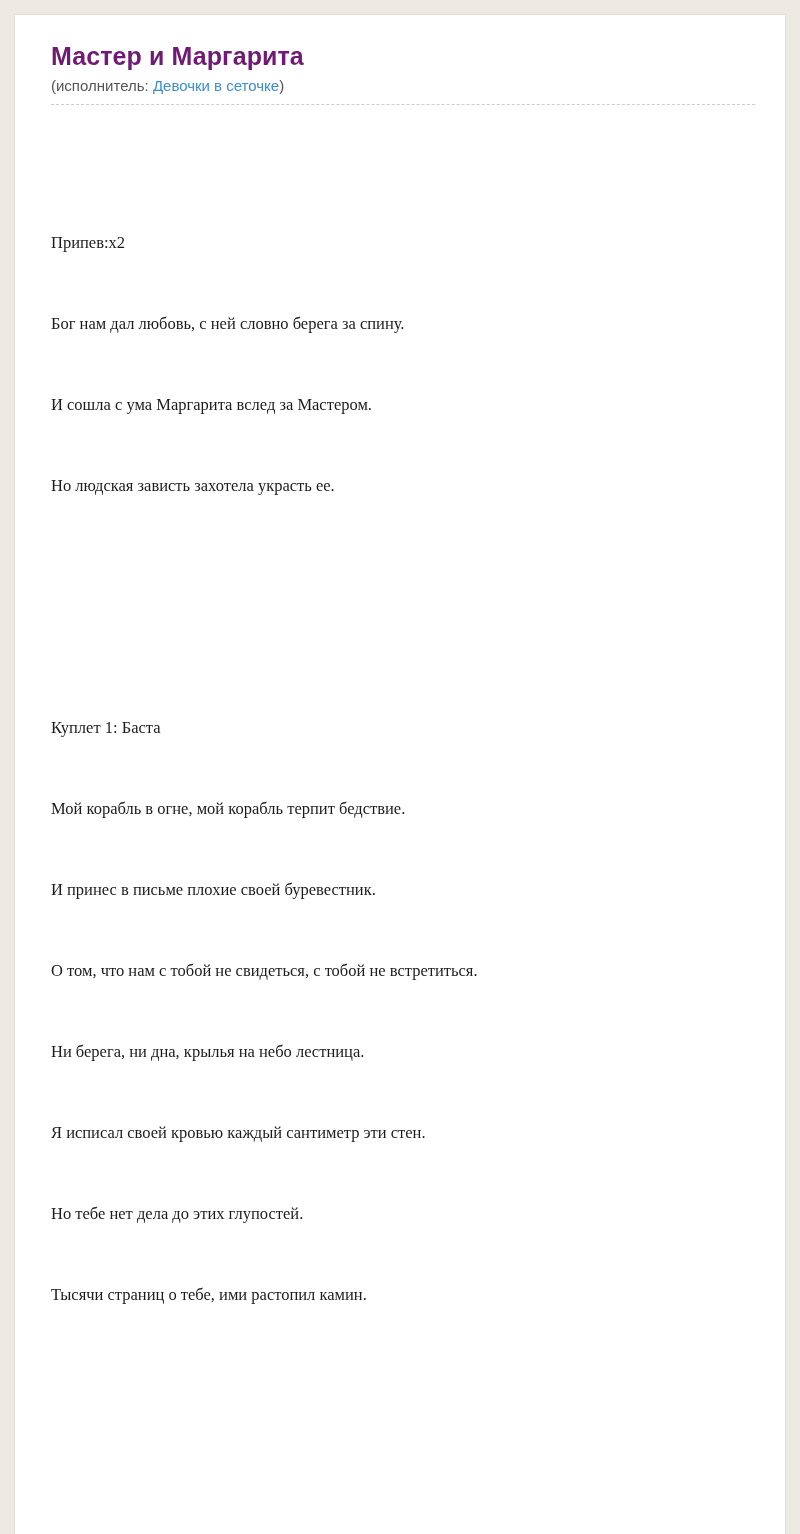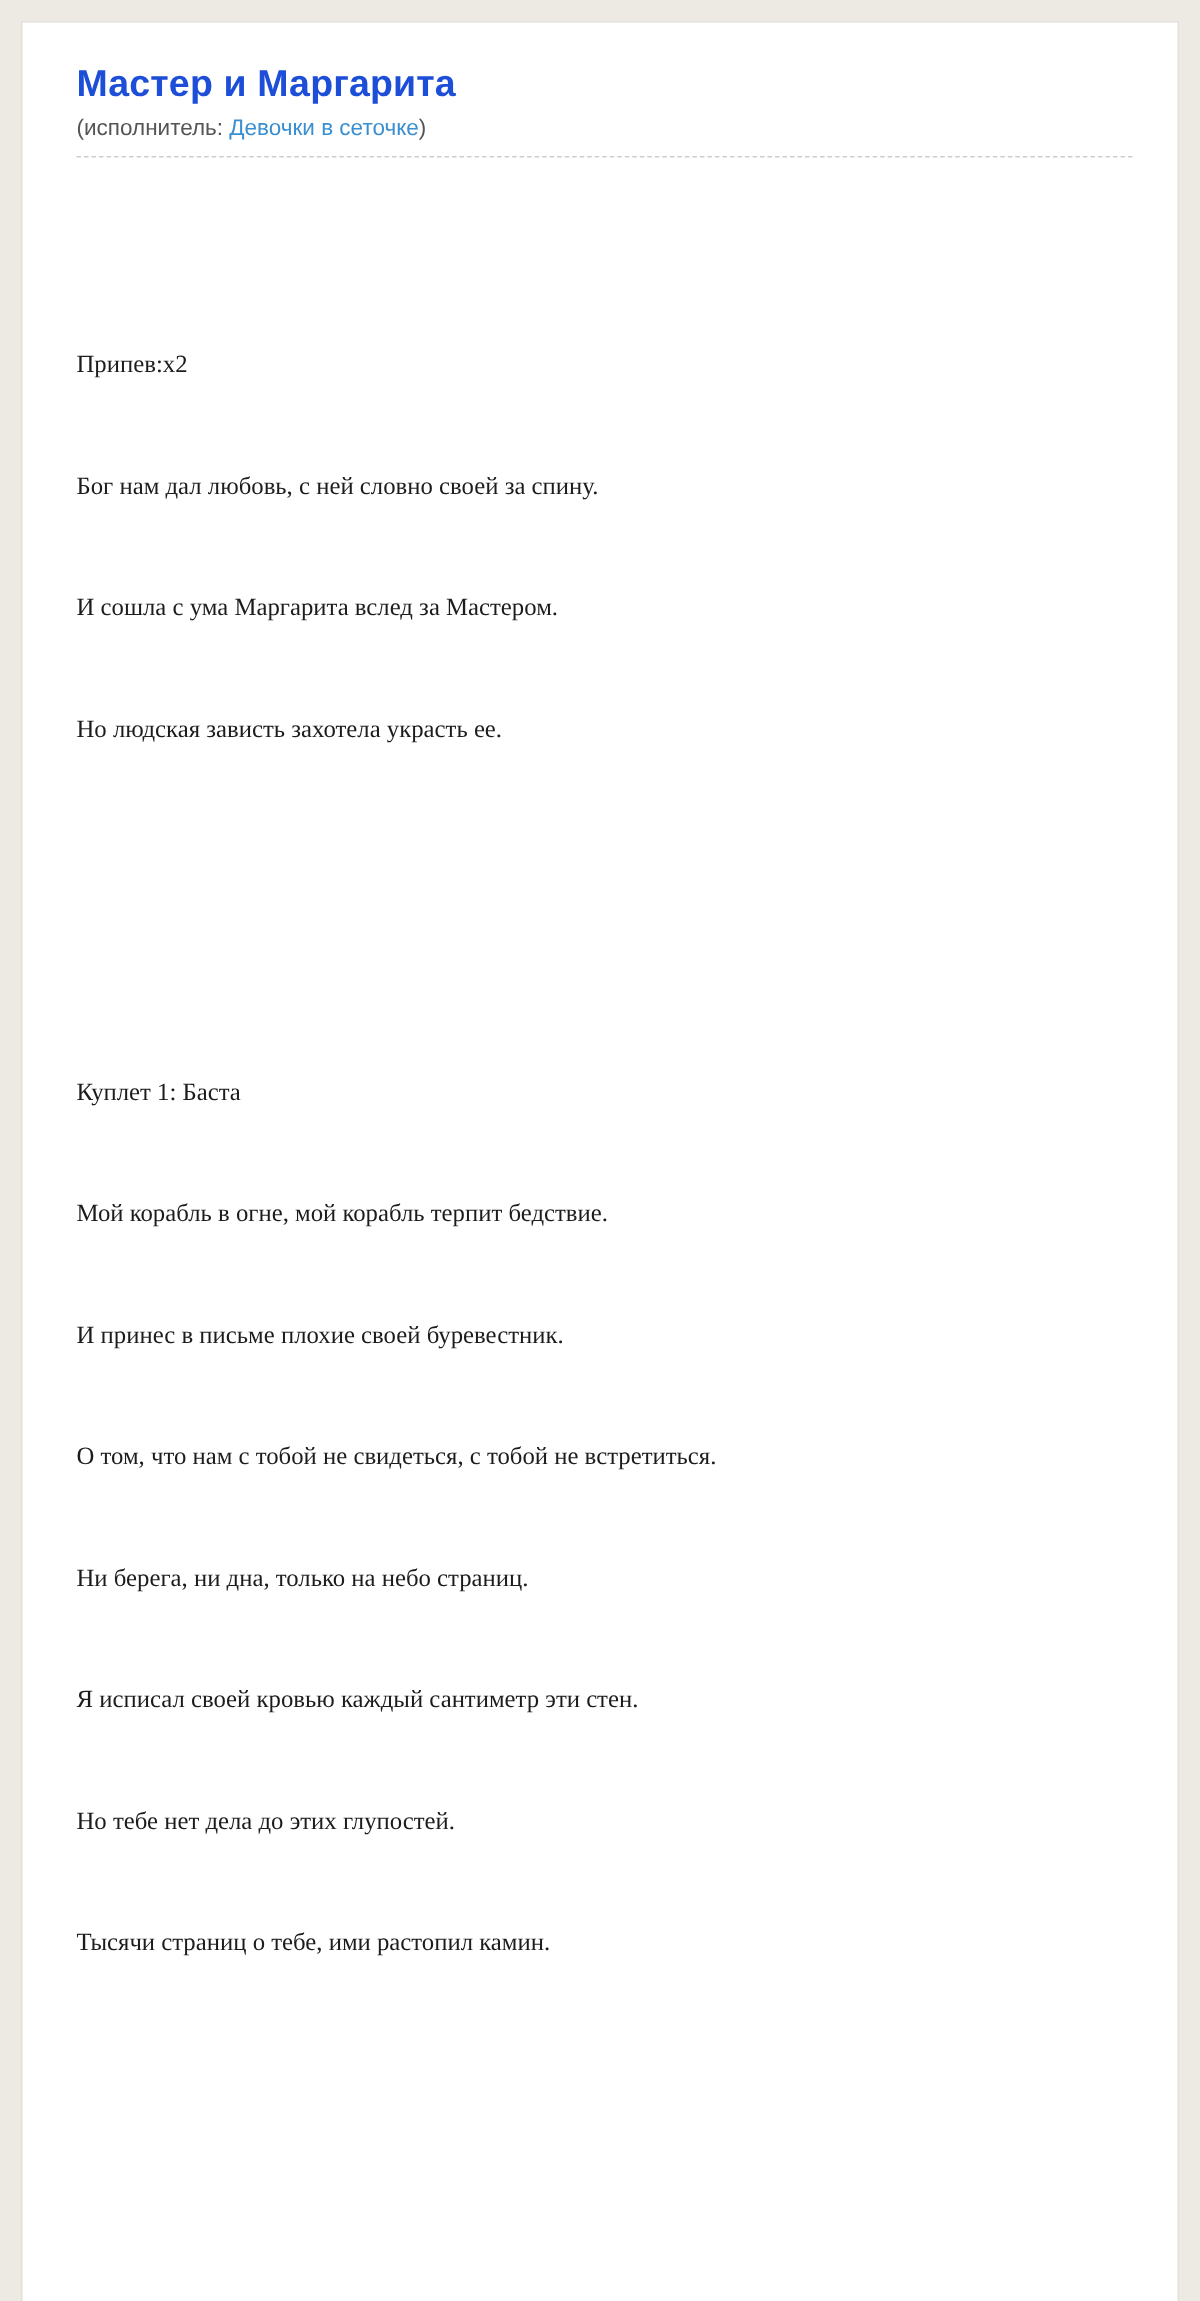--- a/index.html
+++ b/index.html
@@ -24,21 +24,21 @@
   .song-card {
     background: #ffffff;
     border: 1px solid #e2e0da;
     box-sizing: border-box;
     min-height: 1506px;
     padding: 26px 30px 30px 36px;
   }
   .song-title {
     font-size: 25px;
     line-height: 30px;
-    color: #1d4ed8;
+    color: #701a75;
     font-weight: bold;
     margin: 0 0 6px 0;
     letter-spacing: 0.1px;
   }
   .artist-line {
     font-size: 15px;
     color: #555555;
     padding-bottom: 10px;
     border-bottom: 1px dashed #cfcdc7;
     margin-bottom: 16px;
@@ -76,31 +76,31 @@
 
     <h1 class="song-title">Мастер и Маргарита</h1>
 
     <div class="artist-line">
       <span>(исполнитель: </span><a class="artist-link" href="#">Девочки в сеточке</a><span>)</span>
     </div>
 
     <div class="lyrics">
       <div class="block">
         <span class="line">Припев:х2</span>
-        <span class="line">Бог нам дал любовь, с ней словно своей за спину.</span>
+        <span class="line">Бог нам дал любовь, с ней словно берега за спину.</span>
         <span class="line">И сошла с ума Маргарита вслед за Мастером.</span>
         <span class="line">Но людская зависть захотела украсть ее.</span>
       </div>
 
       <div class="block">
         <span class="line">Куплет 1: Баста</span>
         <span class="line">Мой корабль в огне, мой корабль терпит бедствие.</span>
         <span class="line">И принес в письме плохие своей буревестник.</span>
         <span class="line">О том, что нам с тобой не свидеться, с тобой не встретиться.</span>
-        <span class="line">Ни берега, ни дна, только на небо страниц.</span>
+        <span class="line">Ни берега, ни дна, крылья на небо лестница.</span>
         <span class="line">Я исписал своей кровью каждый сантиметр эти стен.</span>
         <span class="line">Но тебе нет дела до этих глупостей.</span>
         <span class="line">Тысячи страниц о тебе, ими растопил камин.</span>
         
         
         
         
         
         
         

